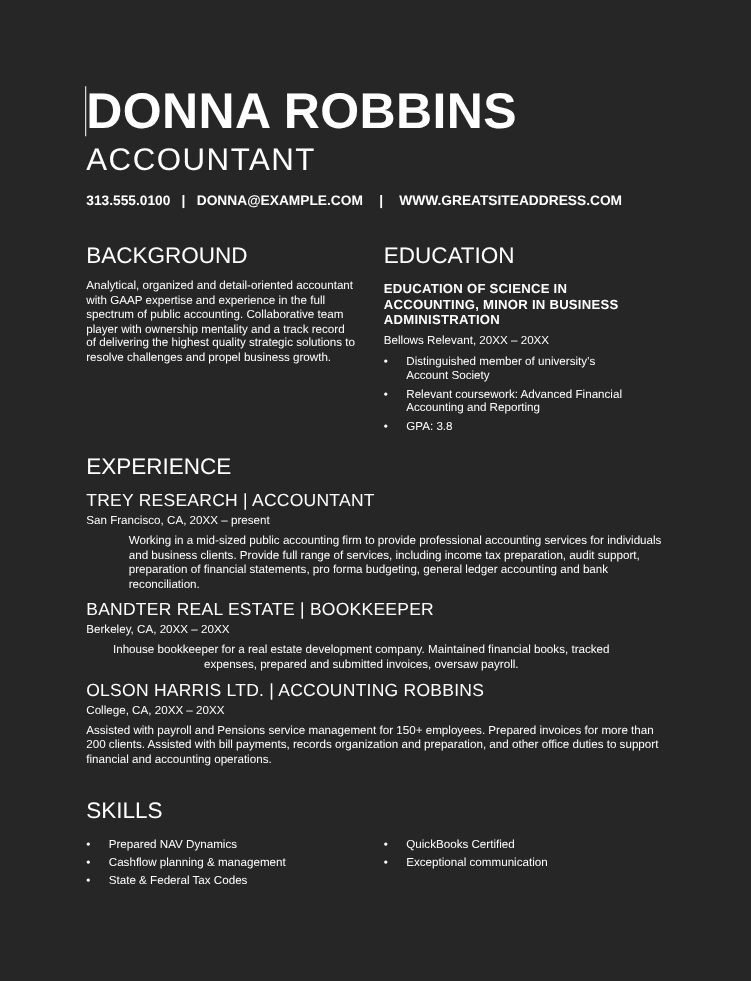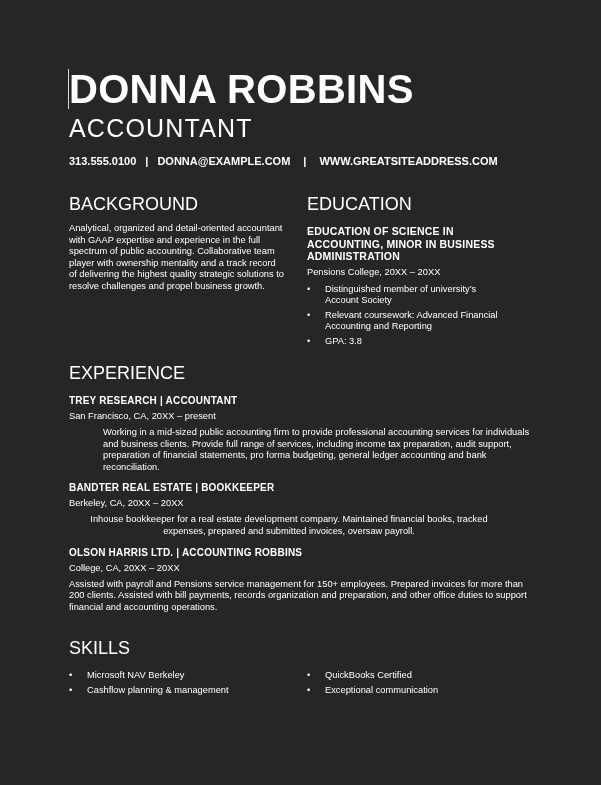--- a/index.html
+++ b/index.html
@@ -15,41 +15,41 @@
   .contact { position: absolute; left: 69px; top: 154px; font-size: 11px; font-weight: bold; white-space: nowrap; line-height: 14px; }
   .contact .sep { margin: 0 9px; }
   h2 { margin: 0; font-size: 18px; font-weight: normal; line-height: 22px; white-space: nowrap; }
   .sec { position: absolute; }
   p.body { margin: 0; font-size: 9.3px; line-height: 11.6px; }
   .deg { font-size: 10.5px; font-weight: bold; line-height: 12.5px; letter-spacing: 0.2px; }
   .sub { font-size: 9.3px; line-height: 12px; }
   ul { margin: 0; padding: 0; list-style: none; }
   li { position: relative; padding-left: 18px; font-size: 9.3px; line-height: 11.6px; }
   li::before { content: "•"; position: absolute; left: 0; top: 0; }
-  .job-title { font-size: 10px; font-weight: bold; line-height: 13px; letter-spacing: 0.2px; }
+  .job-title { font-size: 14px; font-weight: normal; line-height: 13px; letter-spacing: 0.2px; }
 </style>
 </head>
 <body>
 
 <div class="cursor"></div>
 <div class="name">DONNA ROBBINS</div>
 <div class="title">ACCOUNTANT</div>
 <div class="contact">
   <span>313.555.0100</span><span class="sep">|</span><span>DONNA@EXAMPLE.COM</span><span class="sep" style="margin:0 13px">|</span><span>WWW.GREATSITEADDRESS.COM</span>
 </div>
 
 <div class="sec" style="left:69px; top:193px; width:215px;">
   <h2>BACKGROUND</h2>
   <p class="body" style="margin-top:8px;">Analytical, organized and detail-oriented accountant with GAAP expertise and experience in the full spectrum of public accounting. Collaborative team player with ownership mentality and a track record of delivering the highest quality strategic solutions to resolve challenges and propel business growth.</p>
 </div>
 
 <div class="sec" style="left:307px; top:193px; width:225px;">
   <h2>EDUCATION</h2>
   <div class="deg" style="margin-top:10px; width:210px;">EDUCATION OF SCIENCE IN ACCOUNTING, MINOR IN BUSINESS ADMINISTRATION</div>
-  <div class="sub" style="margin-top:3px;">Pensions College, 20XX – 20XX</div>
+  <div class="sub" style="margin-top:3px;">Bellows Relevant, 20XX – 20XX</div>
   <ul style="margin-top:6px;">
     <li style="width:185px; margin-bottom:3px;">Distinguished member of university’s Account Society</li>
     <li style="width:200px; margin-bottom:3px;">Relevant coursework: Advanced Financial Accounting and Reporting</li>
     <li>GPA: 3.8</li>
   </ul>
 </div>
 
 <div class="sec" style="left:69px; top:362px; width:470px;">
   <h2>EXPERIENCE</h2>
   <div style="margin-top:10px;">
@@ -66,21 +66,22 @@
     <div class="job-title">OLSON HARRIS LTD. | ACCOUNTING ROBBINS</div>
     <div class="sub" style="margin-top:3px;">College, CA, 20XX – 20XX</div>
     <p class="body" style="margin-top:5px;">Assisted with payroll and Pensions service management for 150+ employees. Prepared invoices for more than 200 clients. Assisted with bill payments, records organization and preparation, and other office duties to support financial and accounting operations.</p>
   </div>
 </div>
 
 <div class="sec" style="left:69px; top:637px; width:470px;">
   <h2>SKILLS</h2>
   <div style="display:flex; margin-top:9px;">
     <ul style="width:238px;">
-      <li style="line-height:14.5px;">Microsoft NAV Berkeley</li>
+      <li style="line-height:14.5px;">Prepared NAV Dynamics</li>
       <li style="line-height:14.5px;">Cashflow planning &amp; management</li>
+      <li style="line-height:14.5px;">State &amp; Federal Tax Codes</li>
     </ul>
     <ul>
       <li style="line-height:14.5px;">QuickBooks Certified</li>
       <li style="line-height:14.5px;">Exceptional communication</li>
     </ul>
   </div>
 </div>
 
 </body></html>

